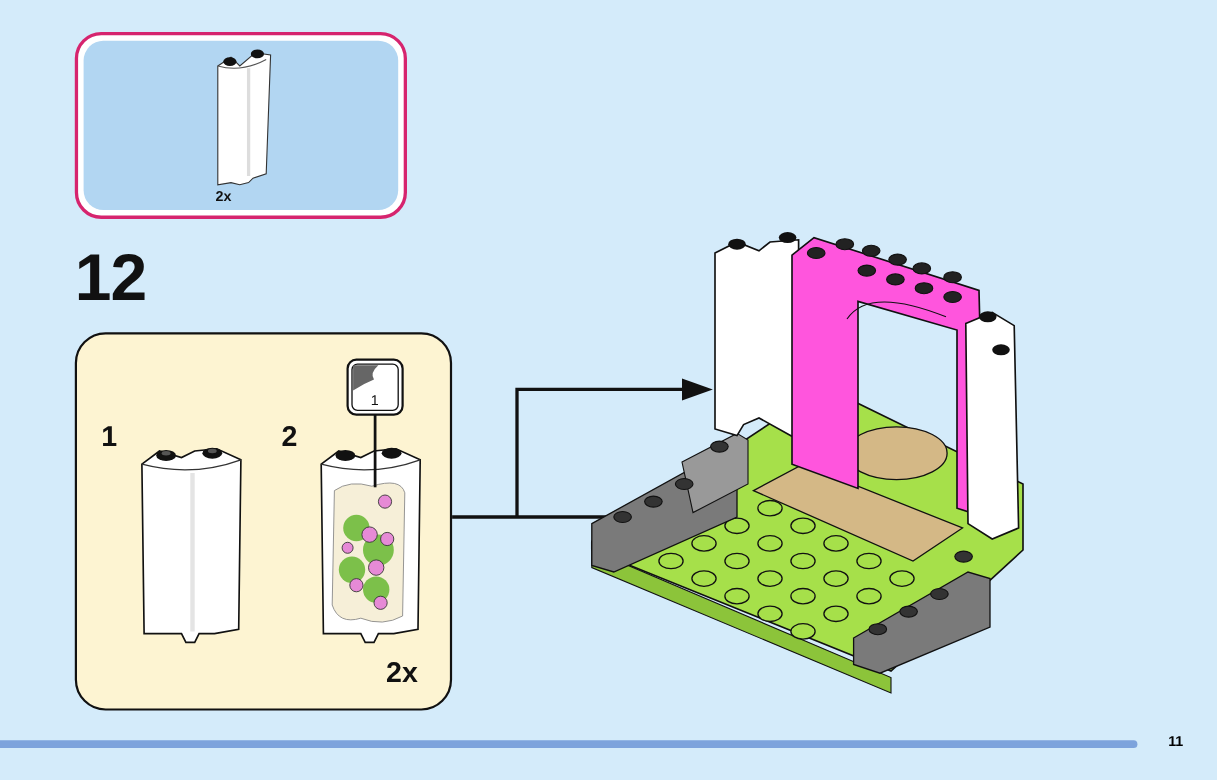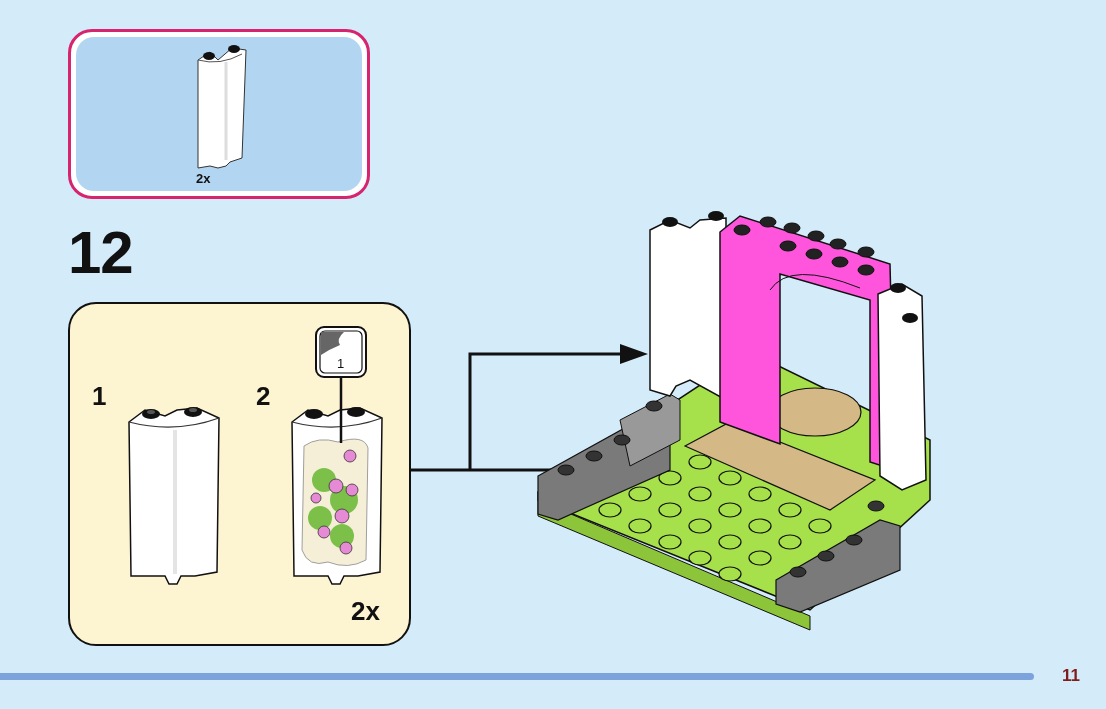--- a/index.html
+++ b/index.html
@@ -6,21 +6,21 @@
   body { width:1106px; height:709px; background:#d4ebfa; position:relative; overflow:hidden; font-family:"Liberation Sans", sans-serif; }
   .abs { position:absolute; }
   #parts-box { left:68px; top:29px; width:302px; height:170px; border:3px solid #d6246e; border-radius:24px; background:#fff; box-sizing:border-box; }
   #parts-inner { position:absolute; left:5px; top:5px; right:5px; bottom:5px; background:#b2d6f2; border-radius:18px; }
   #parts-qty { left:196px; top:171px; font-size:13px; font-weight:bold; color:#111; }
   #step-number { left:68px; top:218px; font-size:60px; font-weight:bold; color:#111; letter-spacing:-1px; }
   #sub-box { left:68px; top:302px; width:343px; height:344px; border:2px solid #111; border-radius:28px; background:#fdf4d2; box-sizing:border-box; }
   .sub-num { font-size:26px; font-weight:bold; color:#111; }
   #sub-qty { left:351px; top:596px; font-size:26px; font-weight:bold; color:#111; }
   #footer-bar { left:0; top:673px; width:1034px; height:7px; background:#7da3dc; border-radius:0 4px 4px 0; }
-  #page-number { left:1062px; top:666px; font-size:17px; font-weight:bold; color:#7f1d1d; }
+  #page-number { left:1062px; top:666px; font-size:13px; font-weight:bold; color:#000000; }
   svg { position:absolute; overflow:visible; }
 </style>
 </head>
 <body>
 
 <div id="parts-box" class="abs">
   <div id="parts-inner"></div>
 </div>
 <svg style="left:190px;top:40px;" width="60" height="135">
   <polygon points="8,20 20,12 28,20 42,8 56,10 52,118 40,122 36,126 28,128 20,126 8,128" fill="#fff" stroke="#333" stroke-width="1"></polygon>

